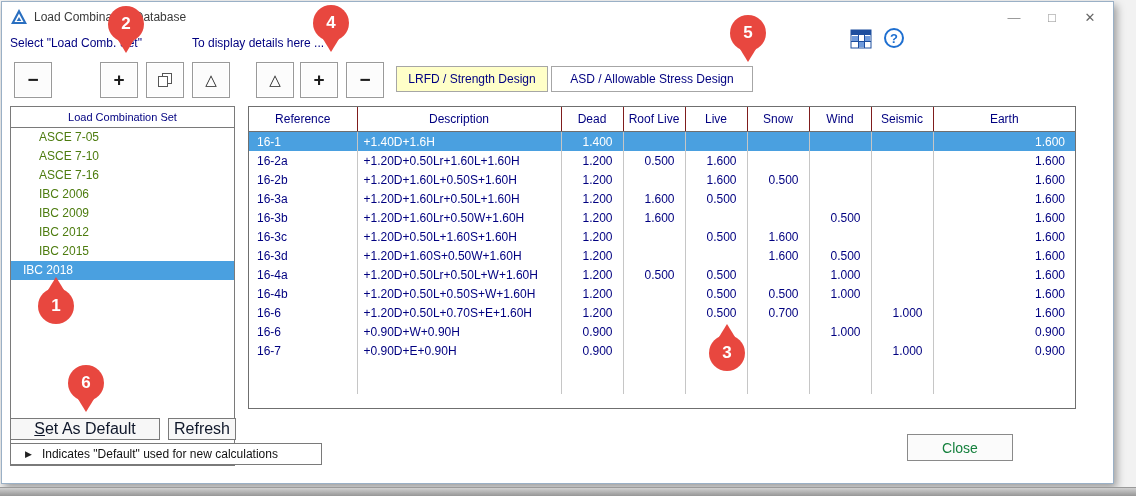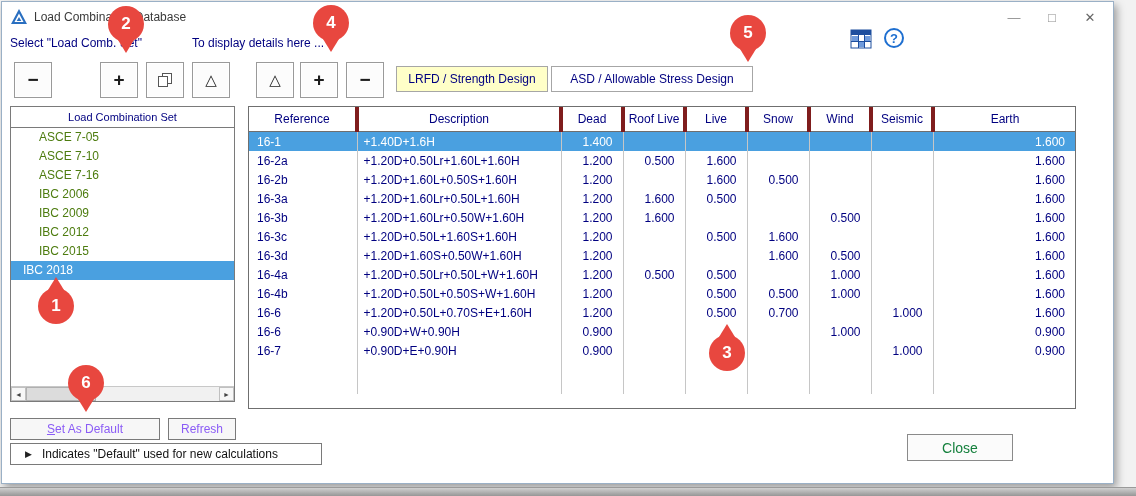--- a/index.html
+++ b/index.html
@@ -34,45 +34,45 @@
 
   
   .design-tab{position:absolute;top:64px;height:26px;border:1px solid #a6a6a6;display:flex;align-items:center;justify-content:center;font-size:12px;color:#000080;cursor:pointer;background:#fff;box-sizing:border-box;white-space:nowrap;}
   .tab-lrfd{left:394px;width:152px;background:#ffffc8;}
   .tab-asd{left:549px;width:202px;}
   .cat-row{position:absolute;left:756px;top:64px;display:flex;gap:4px;}
   .cat-btn{height:26px;width:78px;border:1px solid #a6a6a6;background:#fff;color:#000080;font-size:12px;display:flex;align-items:center;justify-content:center;box-sizing:border-box;cursor:pointer;}
   .cat-row .cat-btn:nth-child(3),.cat-row .cat-btn:nth-child(4){width:72px;}
 
   
-  .lcs-box{position:absolute;left:8px;top:104px;width:225px;height:296px;border:1px solid #7a7a7a;background:#fff;box-sizing:border-box;}
+  .lcs-box{position:absolute;left:8px;top:104px;width:225px;height:360px;border:1px solid #7a7a7a;background:#fff;box-sizing:border-box;}
   .lcs-header{height:20px;border-bottom:1px solid #7a7a7a;display:flex;align-items:center;justify-content:center;color:#000080;font-size:11px;}
   .lcs-list{position:absolute;top:21px;left:0;right:0;bottom:15px;overflow:hidden;}
   .lcs-item{height:19px;line-height:19px;padding-left:28px;font-size:12px;color:#4d7c0f;cursor:pointer;white-space:nowrap;}
   .lcs-item.selected{background:#4aa0e0;color:#fff;padding-left:12px;}
   .lcs-scroll{position:absolute;left:0;right:0;bottom:0;height:14px;border-top:1px solid #c8c8c8;background:#f1f1f1;display:flex;}
   .scroll-arrow{width:15px;height:100%;display:flex;align-items:center;justify-content:center;font-size:7px;color:#444;border:1px solid #c0c0c0;background:#f7f7f7;box-sizing:border-box;cursor:pointer;}
   .scroll-track{flex:1;position:relative;}
   .scroll-thumb{position:absolute;left:0;top:0;width:70px;height:100%;background:#dcdcdc;border:1px solid #b0b0b0;box-sizing:border-box;cursor:pointer;}
 
   
-  .btn{position:absolute;border:1px solid #7a7a7a;background:#f7f7f7;font-size:12px;color:#8b5cf6;display:flex;align-items:center;justify-content:center;cursor:pointer;box-sizing:border-box;}
+  .btn{position:absolute;border:1px solid #7a7a7a;background:#f7f7f7;font-size:16px;color:#0f172a;display:flex;align-items:center;justify-content:center;cursor:pointer;box-sizing:border-box;}
   .btn-default{left:8px;top:416px;width:150px;height:22px;}
   .btn-refresh{left:166px;top:416px;width:68px;height:22px;}
   .btn-close{left:905px;top:432px;width:106px;height:27px;font-size:14px;color:#15803d;background:#fbfbfb;border-color:#8a8a8a;}
   .mnem{display:block;}
   .mnem::first-letter{text-decoration:underline;}
   .note-box{position:absolute;left:8px;top:441px;width:312px;height:22px;border:1px solid #7a7a7a;background:#fff;display:flex;align-items:center;box-sizing:border-box;}
   .note-marker{font-size:9px;color:#222;margin:0 10px 0 14px;}
   .note-text{font-size:12px;color:#111;white-space:nowrap;}
 
   
   .grid-box{position:absolute;left:246px;top:104px;width:828px;height:303px;border:1px solid #6f6f6f;background:#fff;box-sizing:border-box;overflow:hidden;}
   .grid-box table{border-collapse:collapse;width:100%;table-layout:fixed;}
-  .grid-box th{height:22px;border-bottom:1px solid #6f6f6f;border-right:4px solid #7f1d1d;color:#000080;font-size:12px;font-weight:normal;text-align:center;overflow:hidden;white-space:nowrap;}
+  .grid-box th{height:22px;border-bottom:1px solid #6f6f6f;border-right:1px solid #7f1d1d;color:#000080;font-size:12px;font-weight:normal;text-align:center;overflow:hidden;white-space:nowrap;}
   .grid-box th:last-child{border-right:none;}
   .grid-box td{height:19px;font-size:12px;color:#000080;border-right:1px solid #c6c6c6;white-space:nowrap;overflow:hidden;padding:0;}
   .grid-box td:last-child{border-right:none;}
   .c-ref{padding-left:8px !important;}
   .c-desc{padding-left:6px !important;}
   .c-num{text-align:right;padding-right:10px !important;}
   tr.selected td{background:#4aa0e0;color:#fff;}
   tr.filler td{height:34px;}
 
   

